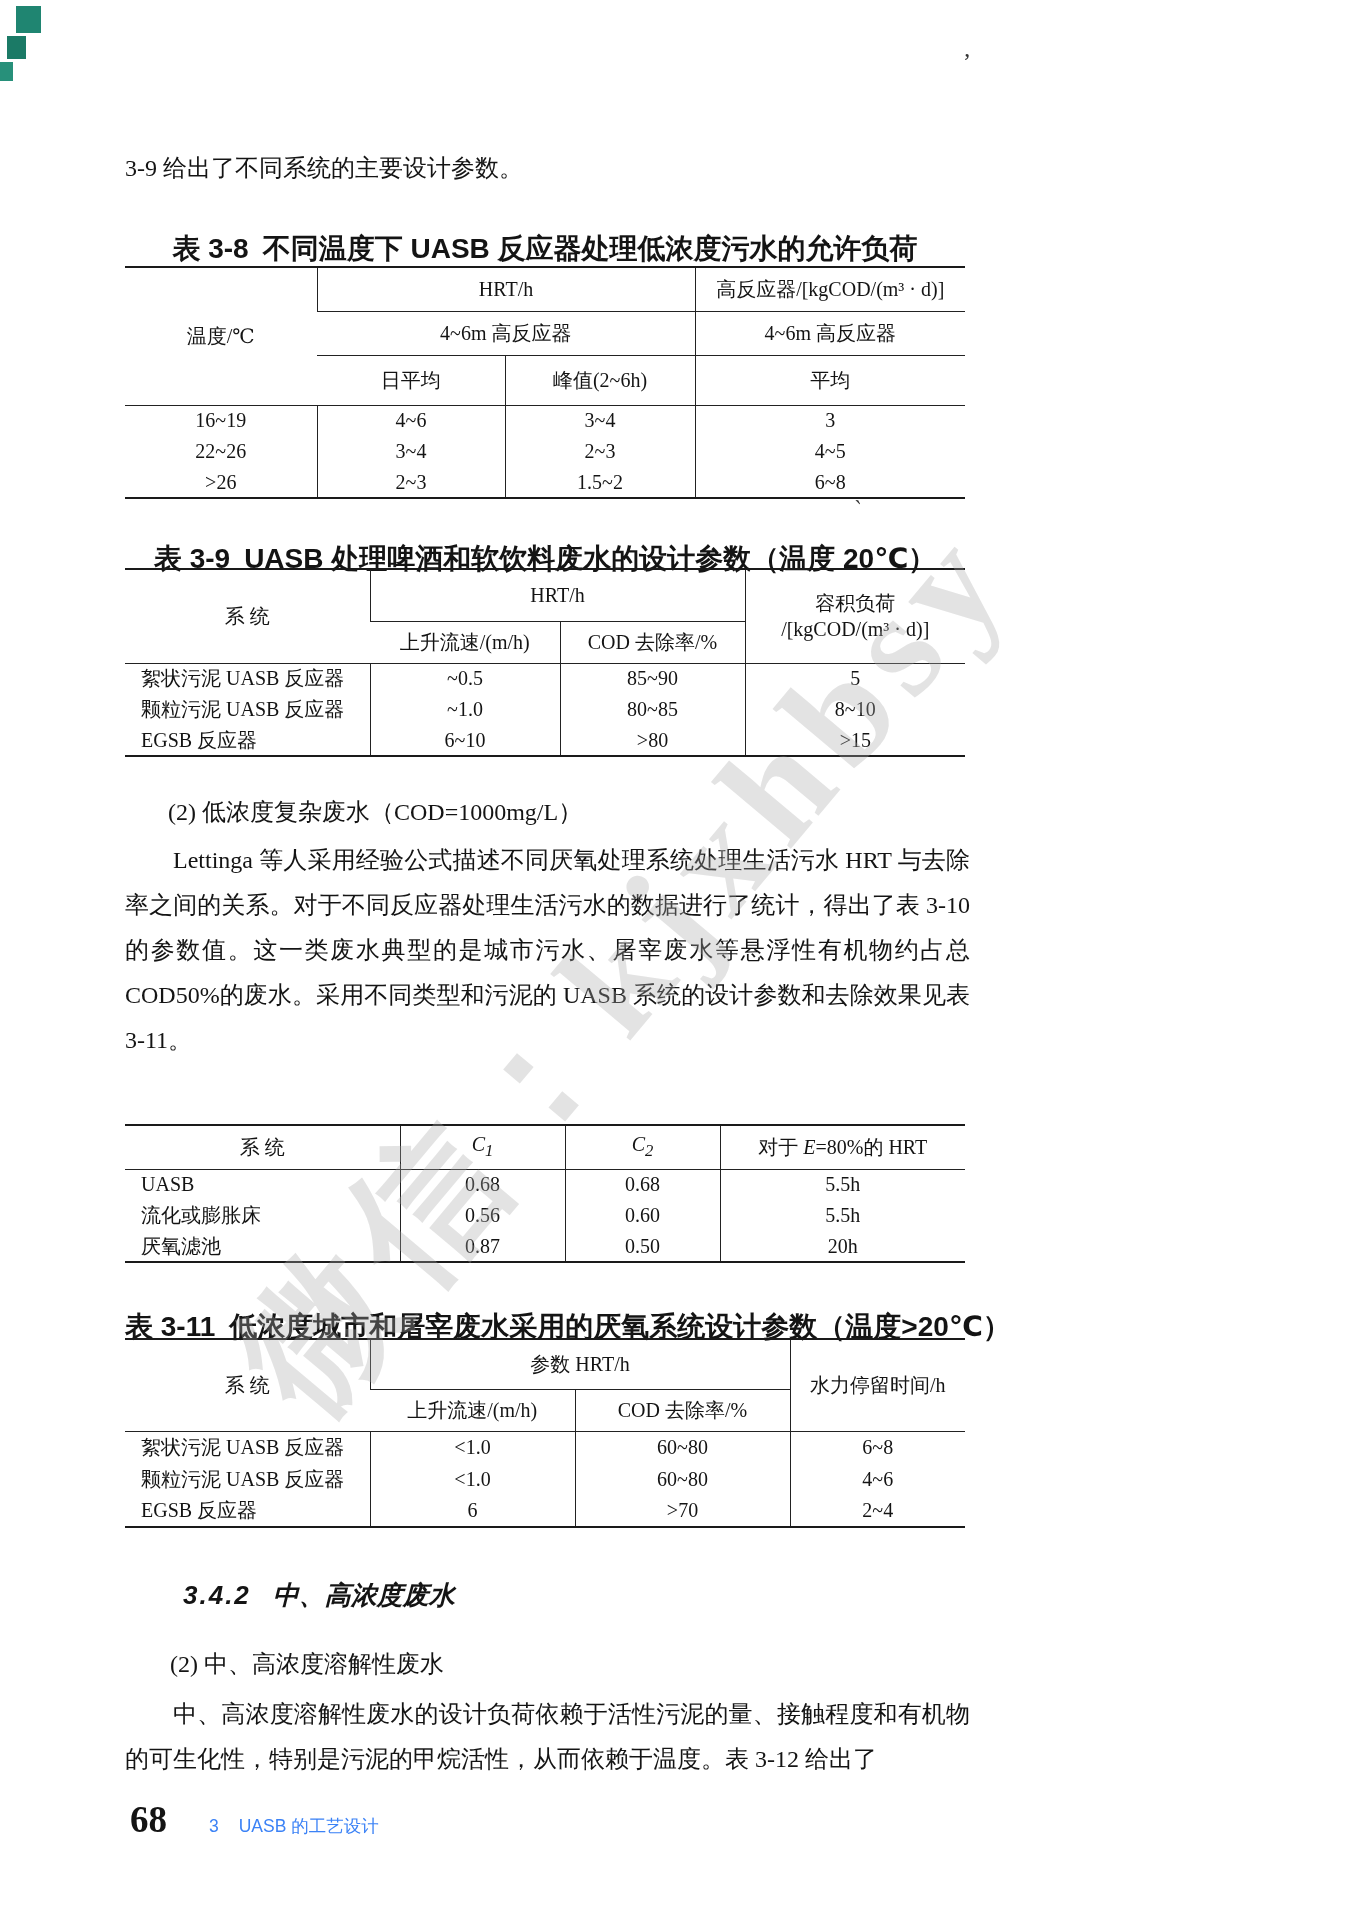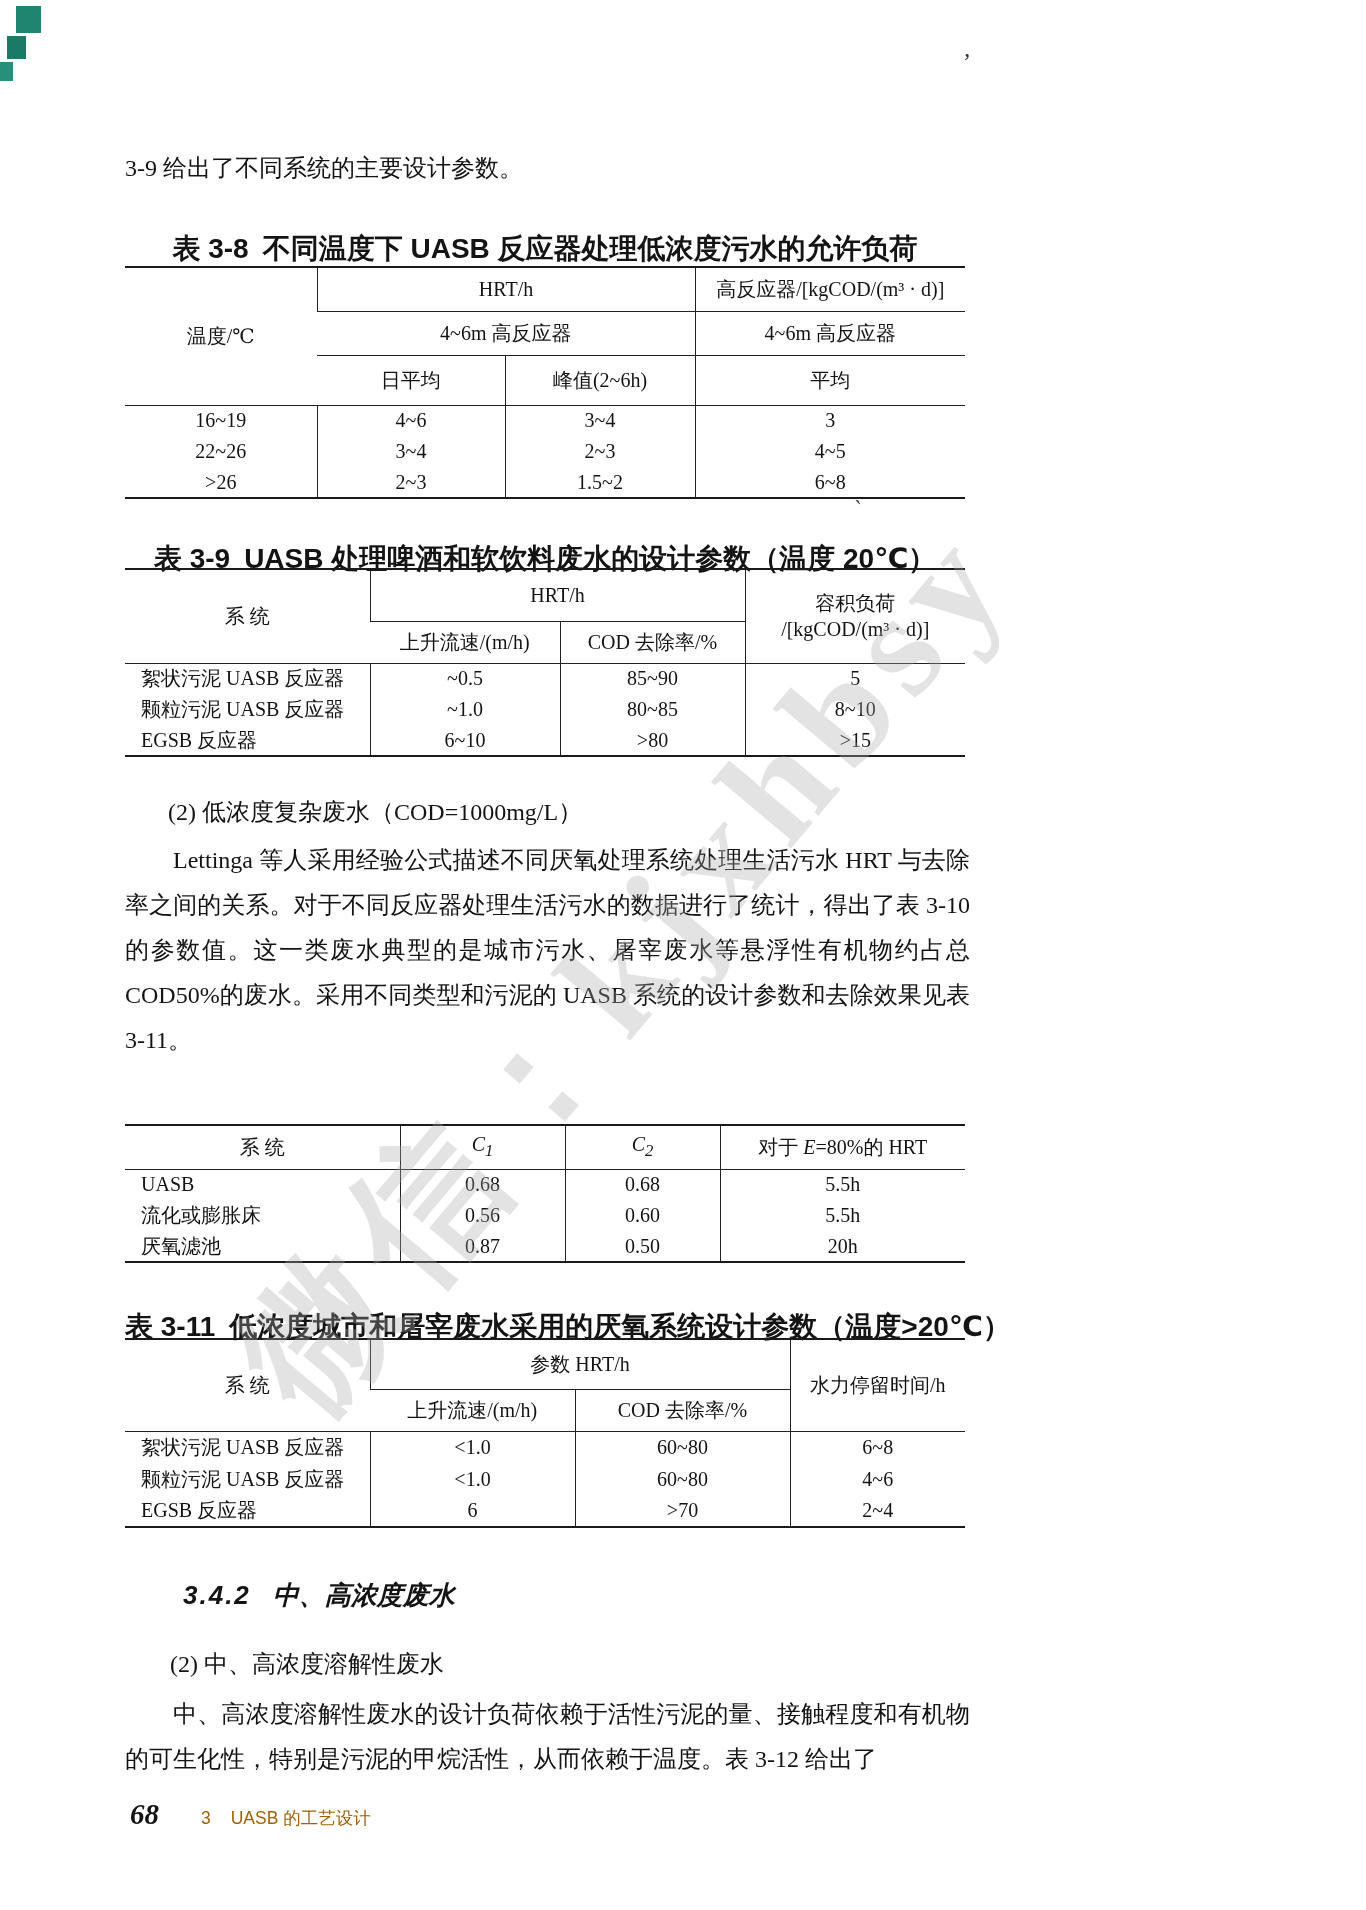--- a/index.html
+++ b/index.html
@@ -79,22 +79,22 @@
   .t39 tbody tr{height:31px;}
   .t310{top:1124px;}
   .t310 thead tr{height:44px;}
   .t310 tbody tr{height:31px;}
   .t311{top:1338px;}
   .t311 thead tr:nth-child(1){height:50px;}
   .t311 thead tr:nth-child(2){height:42px;}
   .t311 tbody tr{height:32px;}
   
   .footer{left:130px;top:1798px;display:flex;align-items:baseline;}
-  .footer .pgnum{font-size:29px;font-weight:bold;font-style:italic;text-align:center;}
-  .footer .chap{font-size:17.5px;margin-left:42px;color:#a16207;
+  .footer .pgnum{font-size:37px;font-weight:bold;text-align:center;}
+  .footer .chap{font-size:17.5px;margin-left:42px;color:#3b82f6;
     font-family:"Liberation Sans","DejaVu Sans",sans-serif;}
   .footer .chapno{margin-right:20px;}
 </style>
 </head>
 <body>
 
 <div class="page">
 
   <div class="teal teal1"></div>
   <div class="teal teal2"></div>

